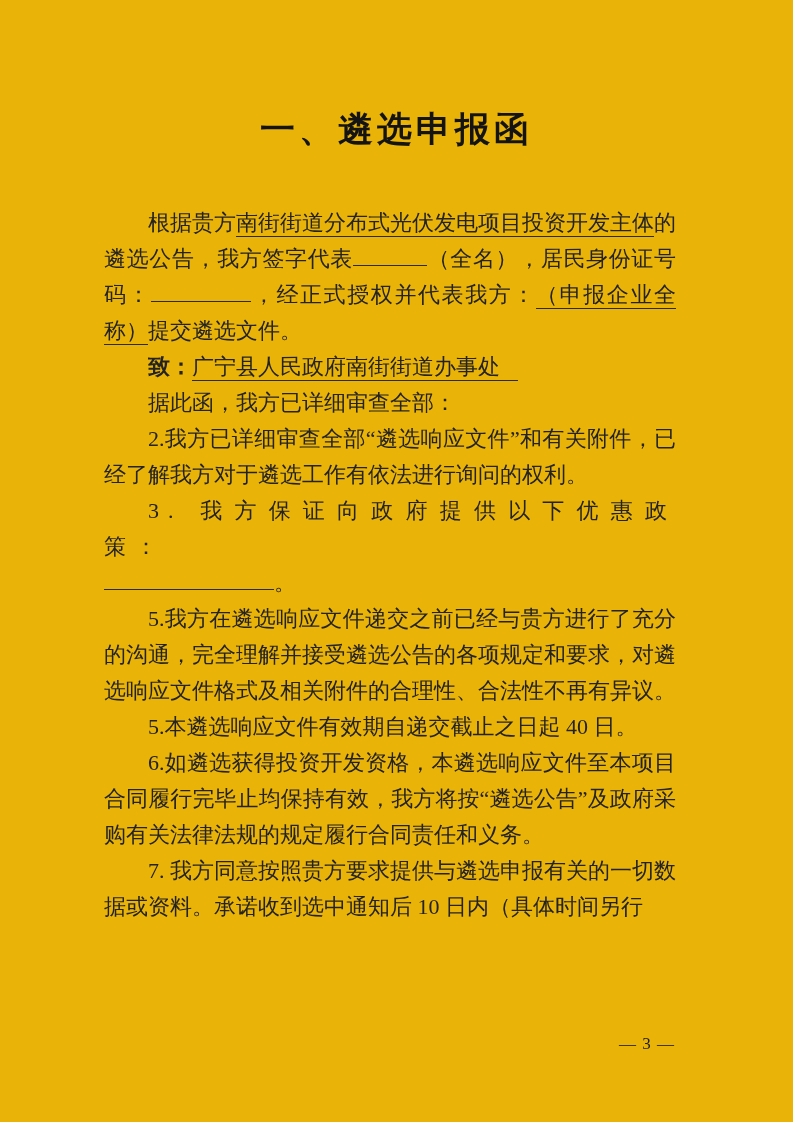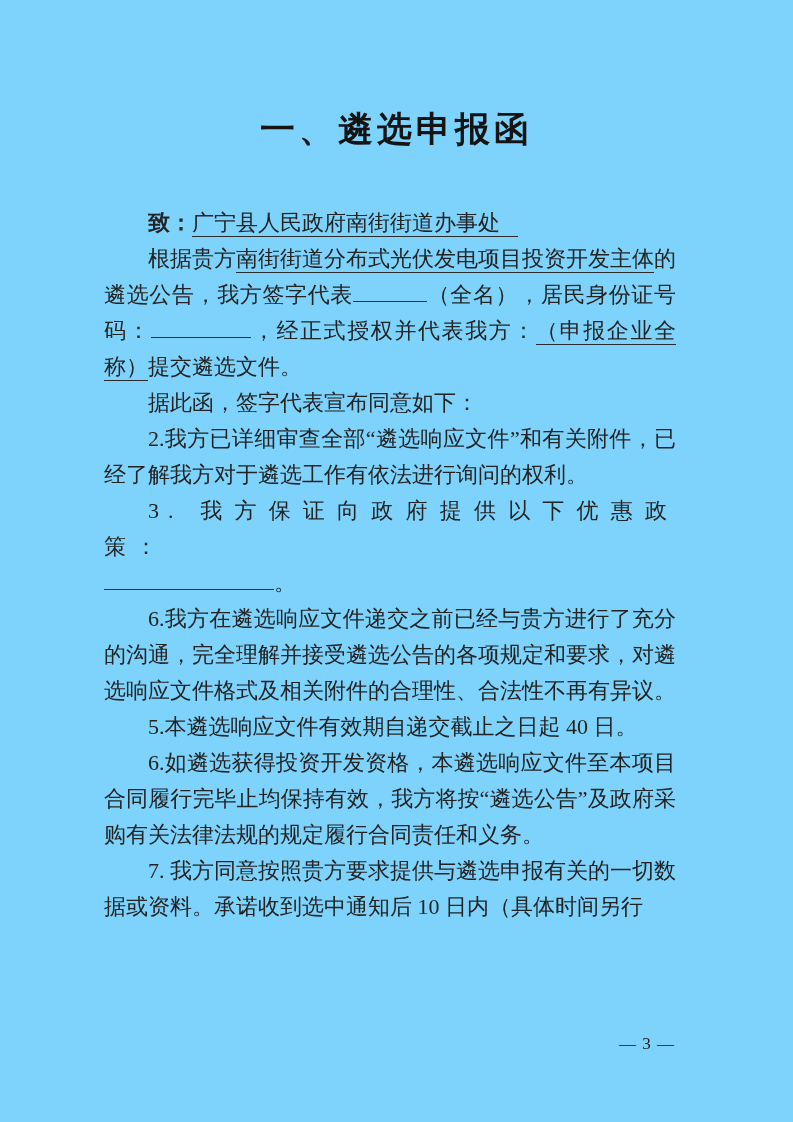--- a/index.html
+++ b/index.html
@@ -4,21 +4,21 @@
 <style>
   html, body {
     margin: 0;
     padding: 0;
     background: #ffffff;
   }
   .page {
     position: relative;
     width: 793px;
     height: 1122px;
-    background: #7dd3fc;
+    background: #eab308;
     color: #1f1f1f;
     font-family: "Liberation Serif", "DejaVu Serif", serif;
     overflow: hidden;
   }
   .doc-title {
     position: absolute;
     top: 106px;
     left: 0;
     width: 100%;
     text-align: center;
@@ -75,32 +75,32 @@
 </style>
 </head>
 <body>
 
 <div class="page">
 
   <div class="doc-title">一、遴选申报函</div>
 
   <div class="doc-body">
 
+    <p class="para"><span>根据贵方</span><span class="u">南街街道分布式光伏发电项目投资开发主体</span><span>的遴选公告，我方签字代表</span><span class="blank blank-name"></span><span>（全名），居民身份证号码：</span><span class="blank blank-id"></span><span>，经正式授权并代表我方：</span><span class="u">（申报企业全称）</span><span>提交遴选文件。</span></p>
+
     <p class="para"><span class="bold">致：</span><span class="u addressee">广宁县人民政府南街街道办事处</span></p>
 
-    <p class="para"><span>根据贵方</span><span class="u">南街街道分布式光伏发电项目投资开发主体</span><span>的遴选公告，我方签字代表</span><span class="blank blank-name"></span><span>（全名），居民身份证号码：</span><span class="blank blank-id"></span><span>，经正式授权并代表我方：</span><span class="u">（申报企业全称）</span><span>提交遴选文件。</span></p>
-
-    <p class="para">据此函，签字代表宣布同意如下：</p>
+    <p class="para">据此函，我方已详细审查全部：</p>
 
     <p class="para">2.我方已详细审查全部“遴选响应文件”和有关附件，已经了解我方对于遴选工作有依法进行询问的权利。</p>
 
 
     <p class="para"><span class="spread">3. 我方保证向政府提供以下优惠政策：</span><br><span class="blank blank-policy"></span><span>。</span></p>
 
-    <p class="para">6.我方在遴选响应文件递交之前已经与贵方进行了充分的沟通，完全理解并接受遴选公告的各项规定和要求，对遴选响应文件格式及相关附件的合理性、合法性不再有异议。</p>
+    <p class="para">5.我方在遴选响应文件递交之前已经与贵方进行了充分的沟通，完全理解并接受遴选公告的各项规定和要求，对遴选响应文件格式及相关附件的合理性、合法性不再有异议。</p>
 
     <p class="para">5.本遴选响应文件有效期自递交截止之日起 40 日。</p>
 
     <p class="para">6.如遴选获得投资开发资格，本遴选响应文件至本项目合同履行完毕止均保持有效，我方将按“遴选公告”及政府采购有关法律法规的规定履行合同责任和义务。</p>
 
     <p class="para">7. 我方同意按照贵方要求提供与遴选申报有关的一切数据或资料。承诺收到选中通知后 10 日内（具体时间另行</p>
 
   </div>
 
   <div class="page-number">— 3 —</div>

